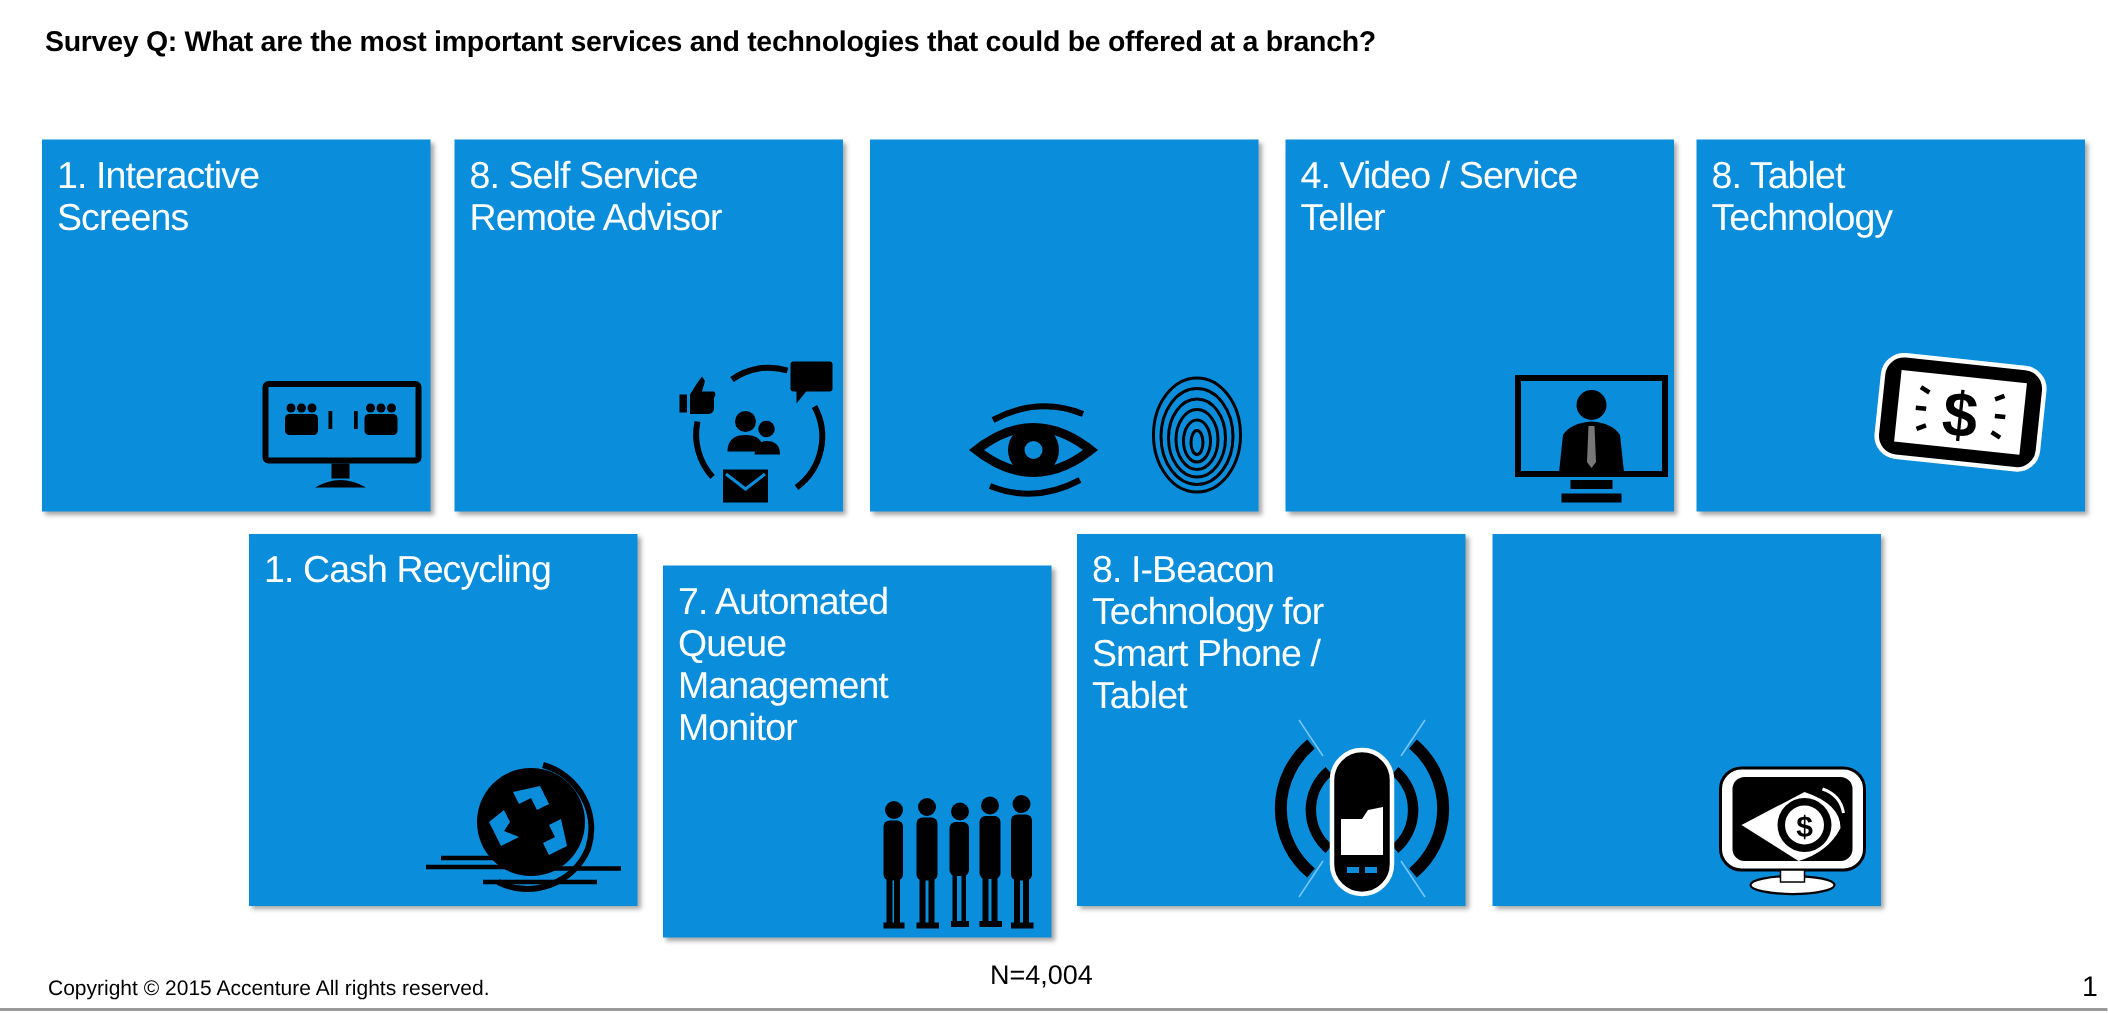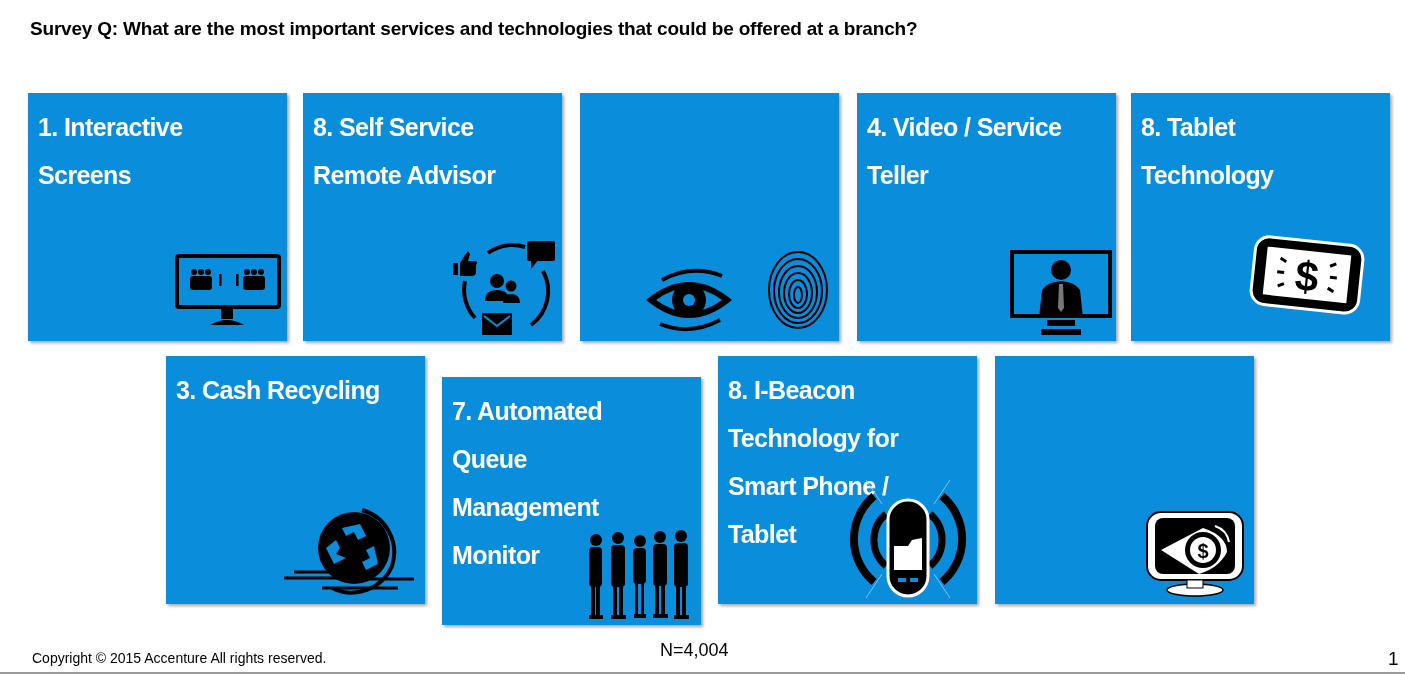--- a/index.html
+++ b/index.html
@@ -13,21 +13,21 @@
     font-size:19px; font-weight:bold; color:#000;
     letter-spacing:-0.2px;
   }
   .tile {
     position:absolute; width:259px; height:248px;
     background:#0a8ddb;
     box-shadow:2px 2px 3px rgba(0,0,0,0.35);
   }
   .tile-label {
     position:absolute; left:10px; top:10px; right:8px;
-    color:#fff; font-weight:bold; font-size:25px; line-height:48px;
+    color:#fff; font-weight:normal; font-size:25px; line-height:28px;
     letter-spacing:-0.6px;
     white-space:pre-line;
   }
   .tile svg { position:absolute; }
   .footer-copy {
     position:absolute; left:32px; top:650px;
     font-size:14px; color:#000;text-align:right;
   }
   .footer-n {
     position:absolute; left:660px; top:640px;
@@ -136,21 +136,21 @@
         <line x1="30" y1="58" x2="36" y2="55"></line>
           <line x1="86" y1="30" x2="80" y2="33"></line>
         <line x1="88" y1="44" x2="81" y2="44"></line>
           <line x1="86" y1="58" x2="80" y2="55"></line>
       </g>
     </g>
   </svg>
 </div>
 
 <div class="tile" style="left: 166px; top: 356px; background: rgb(10, 141, 219);">
-  <div class="tile-label">3.  Cash Recycling</div>
+  <div class="tile-label">1.  Cash Recycling</div>
   <svg style="left:116px;top:150px;" width="140" height="92" viewBox="0 0 140 92">
     <path d="M80 4 A44 44 0 0 1 110 60 A44 44 0 0 1 50 82" fill="none" stroke="#000" stroke-width="4"></path>
     <circle cx="72" cy="42" r="36" fill="#000"></circle>
     <g fill="#0a8ddb">
       <path d="M60 22 L78 18 L84 30 L76 34 L72 26 L64 30 Z"></path>
       <path d="M92 40 L96 58 L84 64 L80 56 L88 52 L84 44 Z"></path>
       <path d="M52 58 L44 42 L54 34 L58 42 L54 48 L64 52 Z"></path>
     </g>
     <line x1="2" y1="72" x2="62" y2="72" stroke="#000" stroke-width="3"></line>
     <line x1="12" y1="66" x2="54" y2="66" stroke="#000" stroke-width="3"></line>

